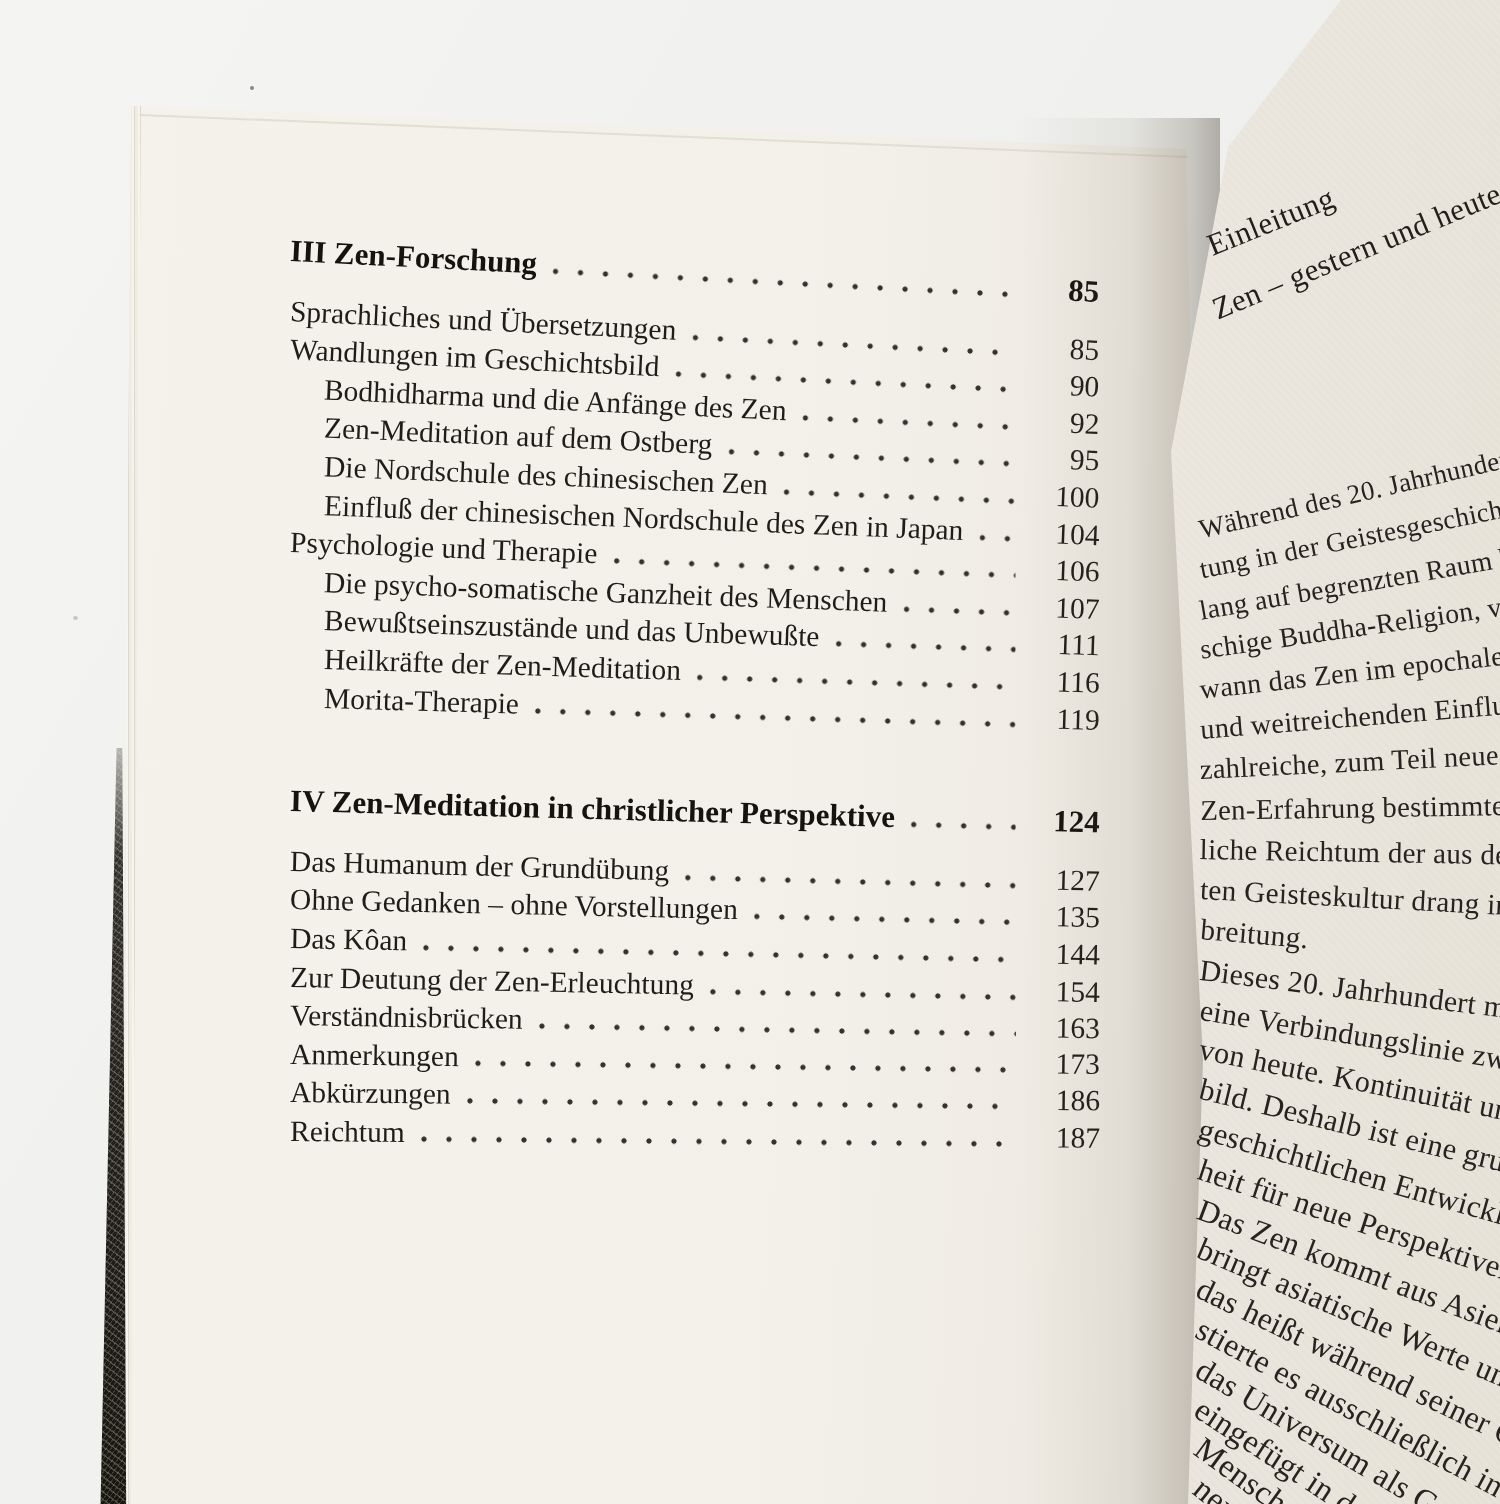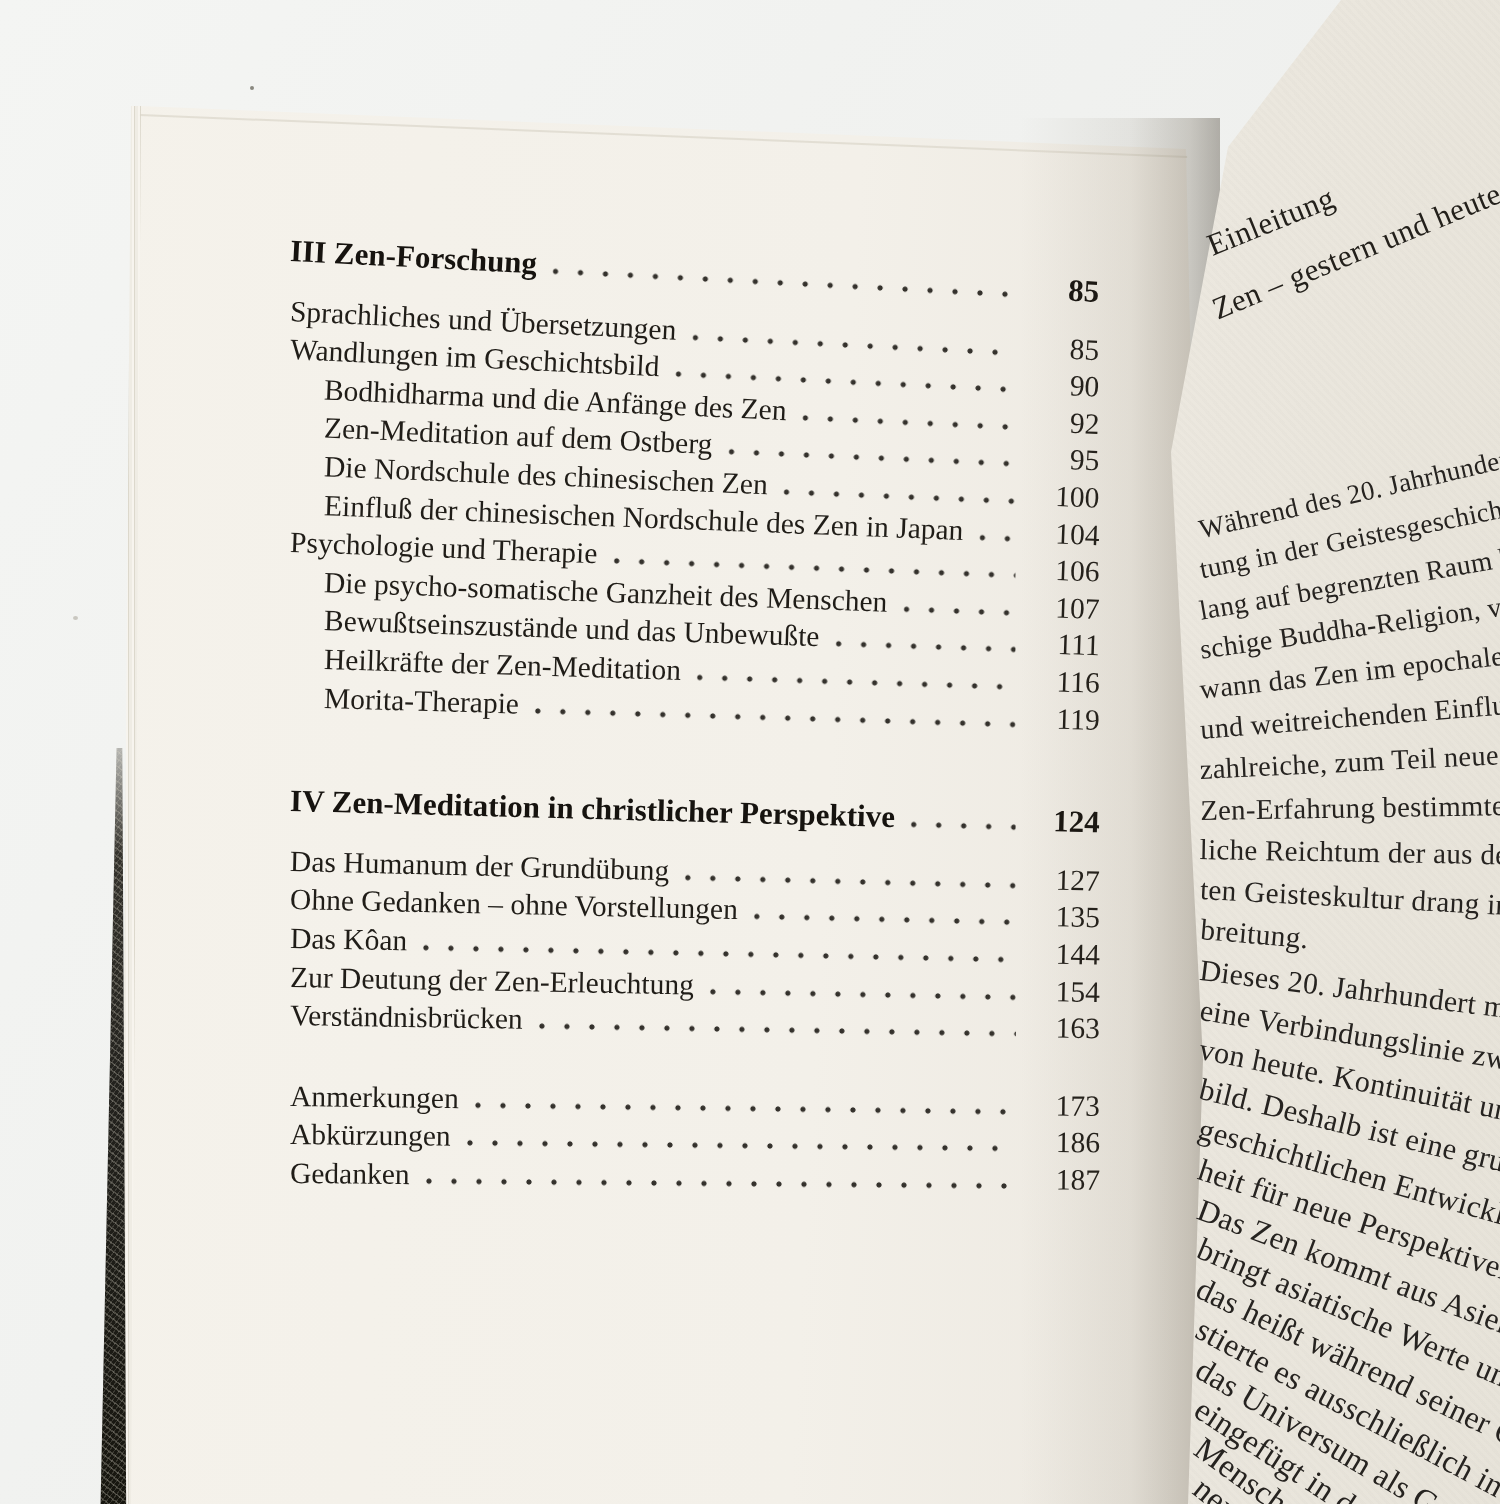--- a/index.html
+++ b/index.html
@@ -150,33 +150,33 @@
           <span class="toc-label">Zur Deutung der Zen-Erleuchtung</span>
           <div class="dots"></div>
           <span class="toc-num">154</span>
         </div>
         <div class="toc-row" style="--r: 0.94deg;">
           <span class="toc-label">Verständnisbrücken</span>
           <div class="dots"></div>
           <span class="toc-num">163</span>
         </div>
       </div>
-      <div class="toc-section" style="margin-top: 42px;">
+      <div class="toc-section" style="">
         <div class="toc-row" style="--r: 0.71deg;">
           <span class="toc-label">Anmerkungen</span>
           <div class="dots"></div>
           <span class="toc-num">173</span>
         </div>
         <div class="toc-row" style="--r: 0.60deg;">
           <span class="toc-label">Abkürzungen</span>
           <div class="dots"></div>
           <span class="toc-num">186</span>
         </div>
         <div class="toc-row" style="--r: 0.48deg;">
-          <span class="toc-label">Gedanken</span>
+          <span class="toc-label">Reichtum</span>
           <div class="dots"></div>
           <span class="toc-num">187</span>
         </div>
       </div>
     </div>
 
   <div class="gutter-shadow"></div>
 
   <div class="right-page"></div>
   <div class="chapter-title">

